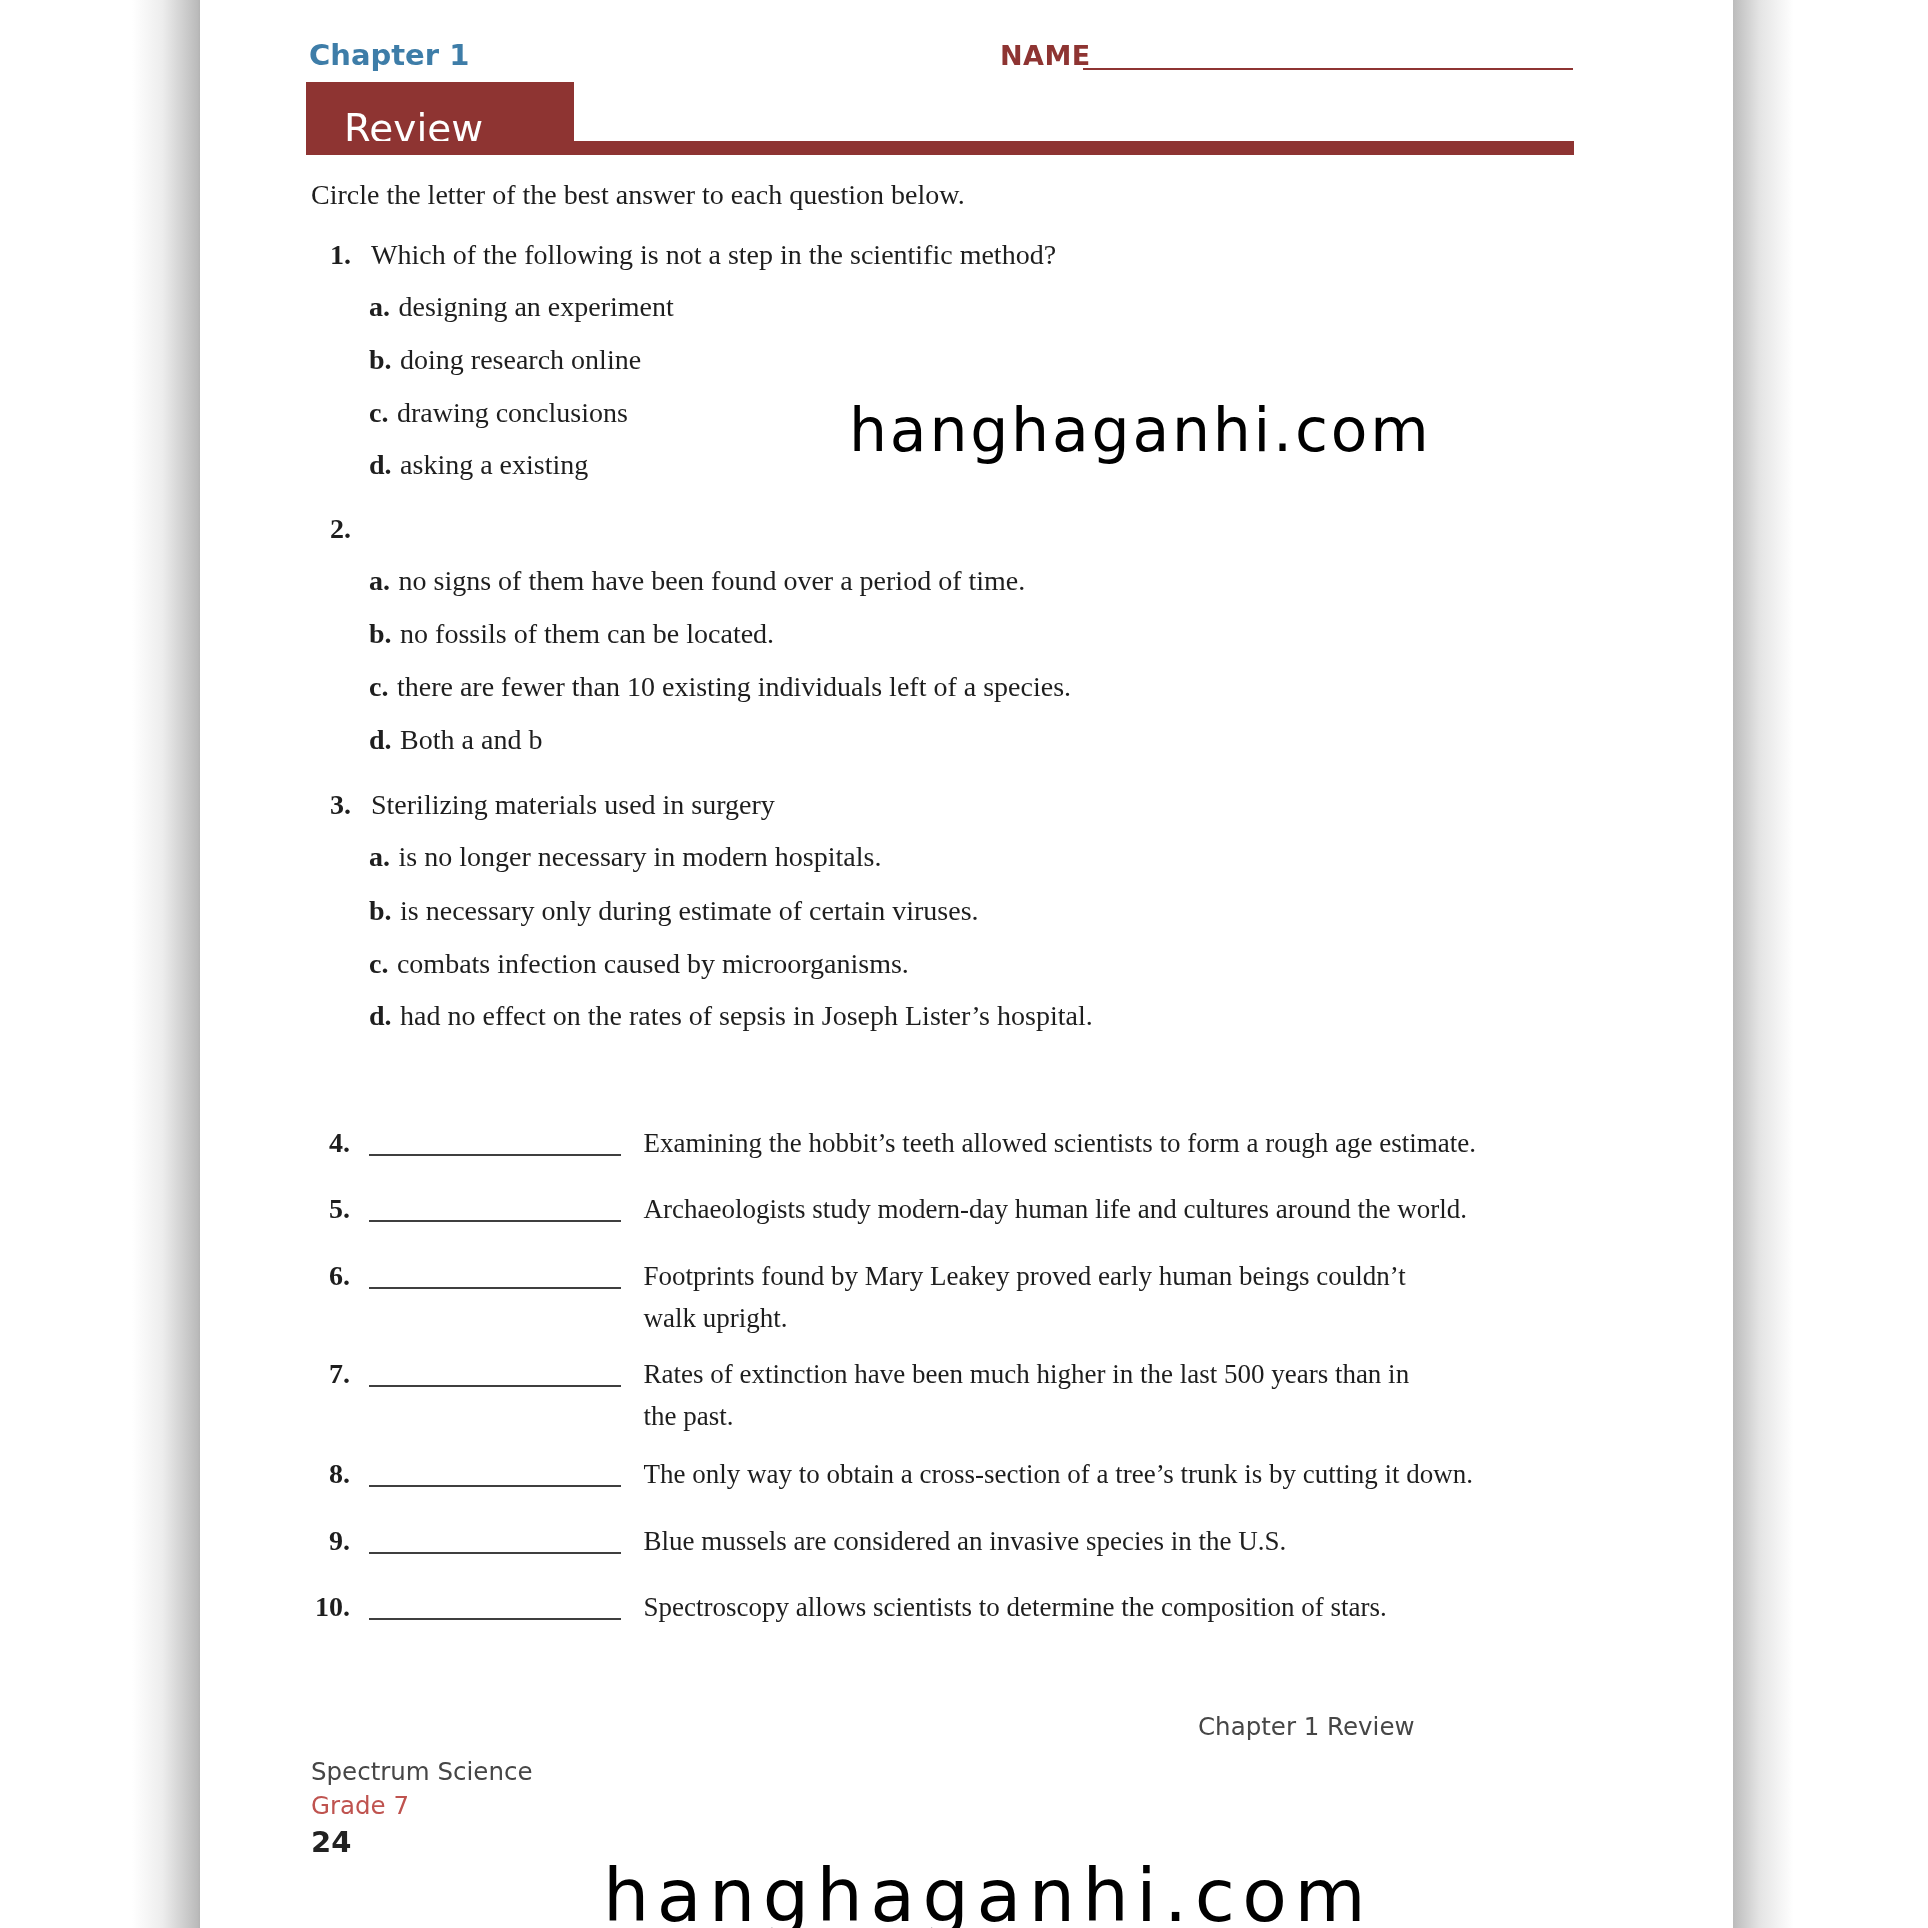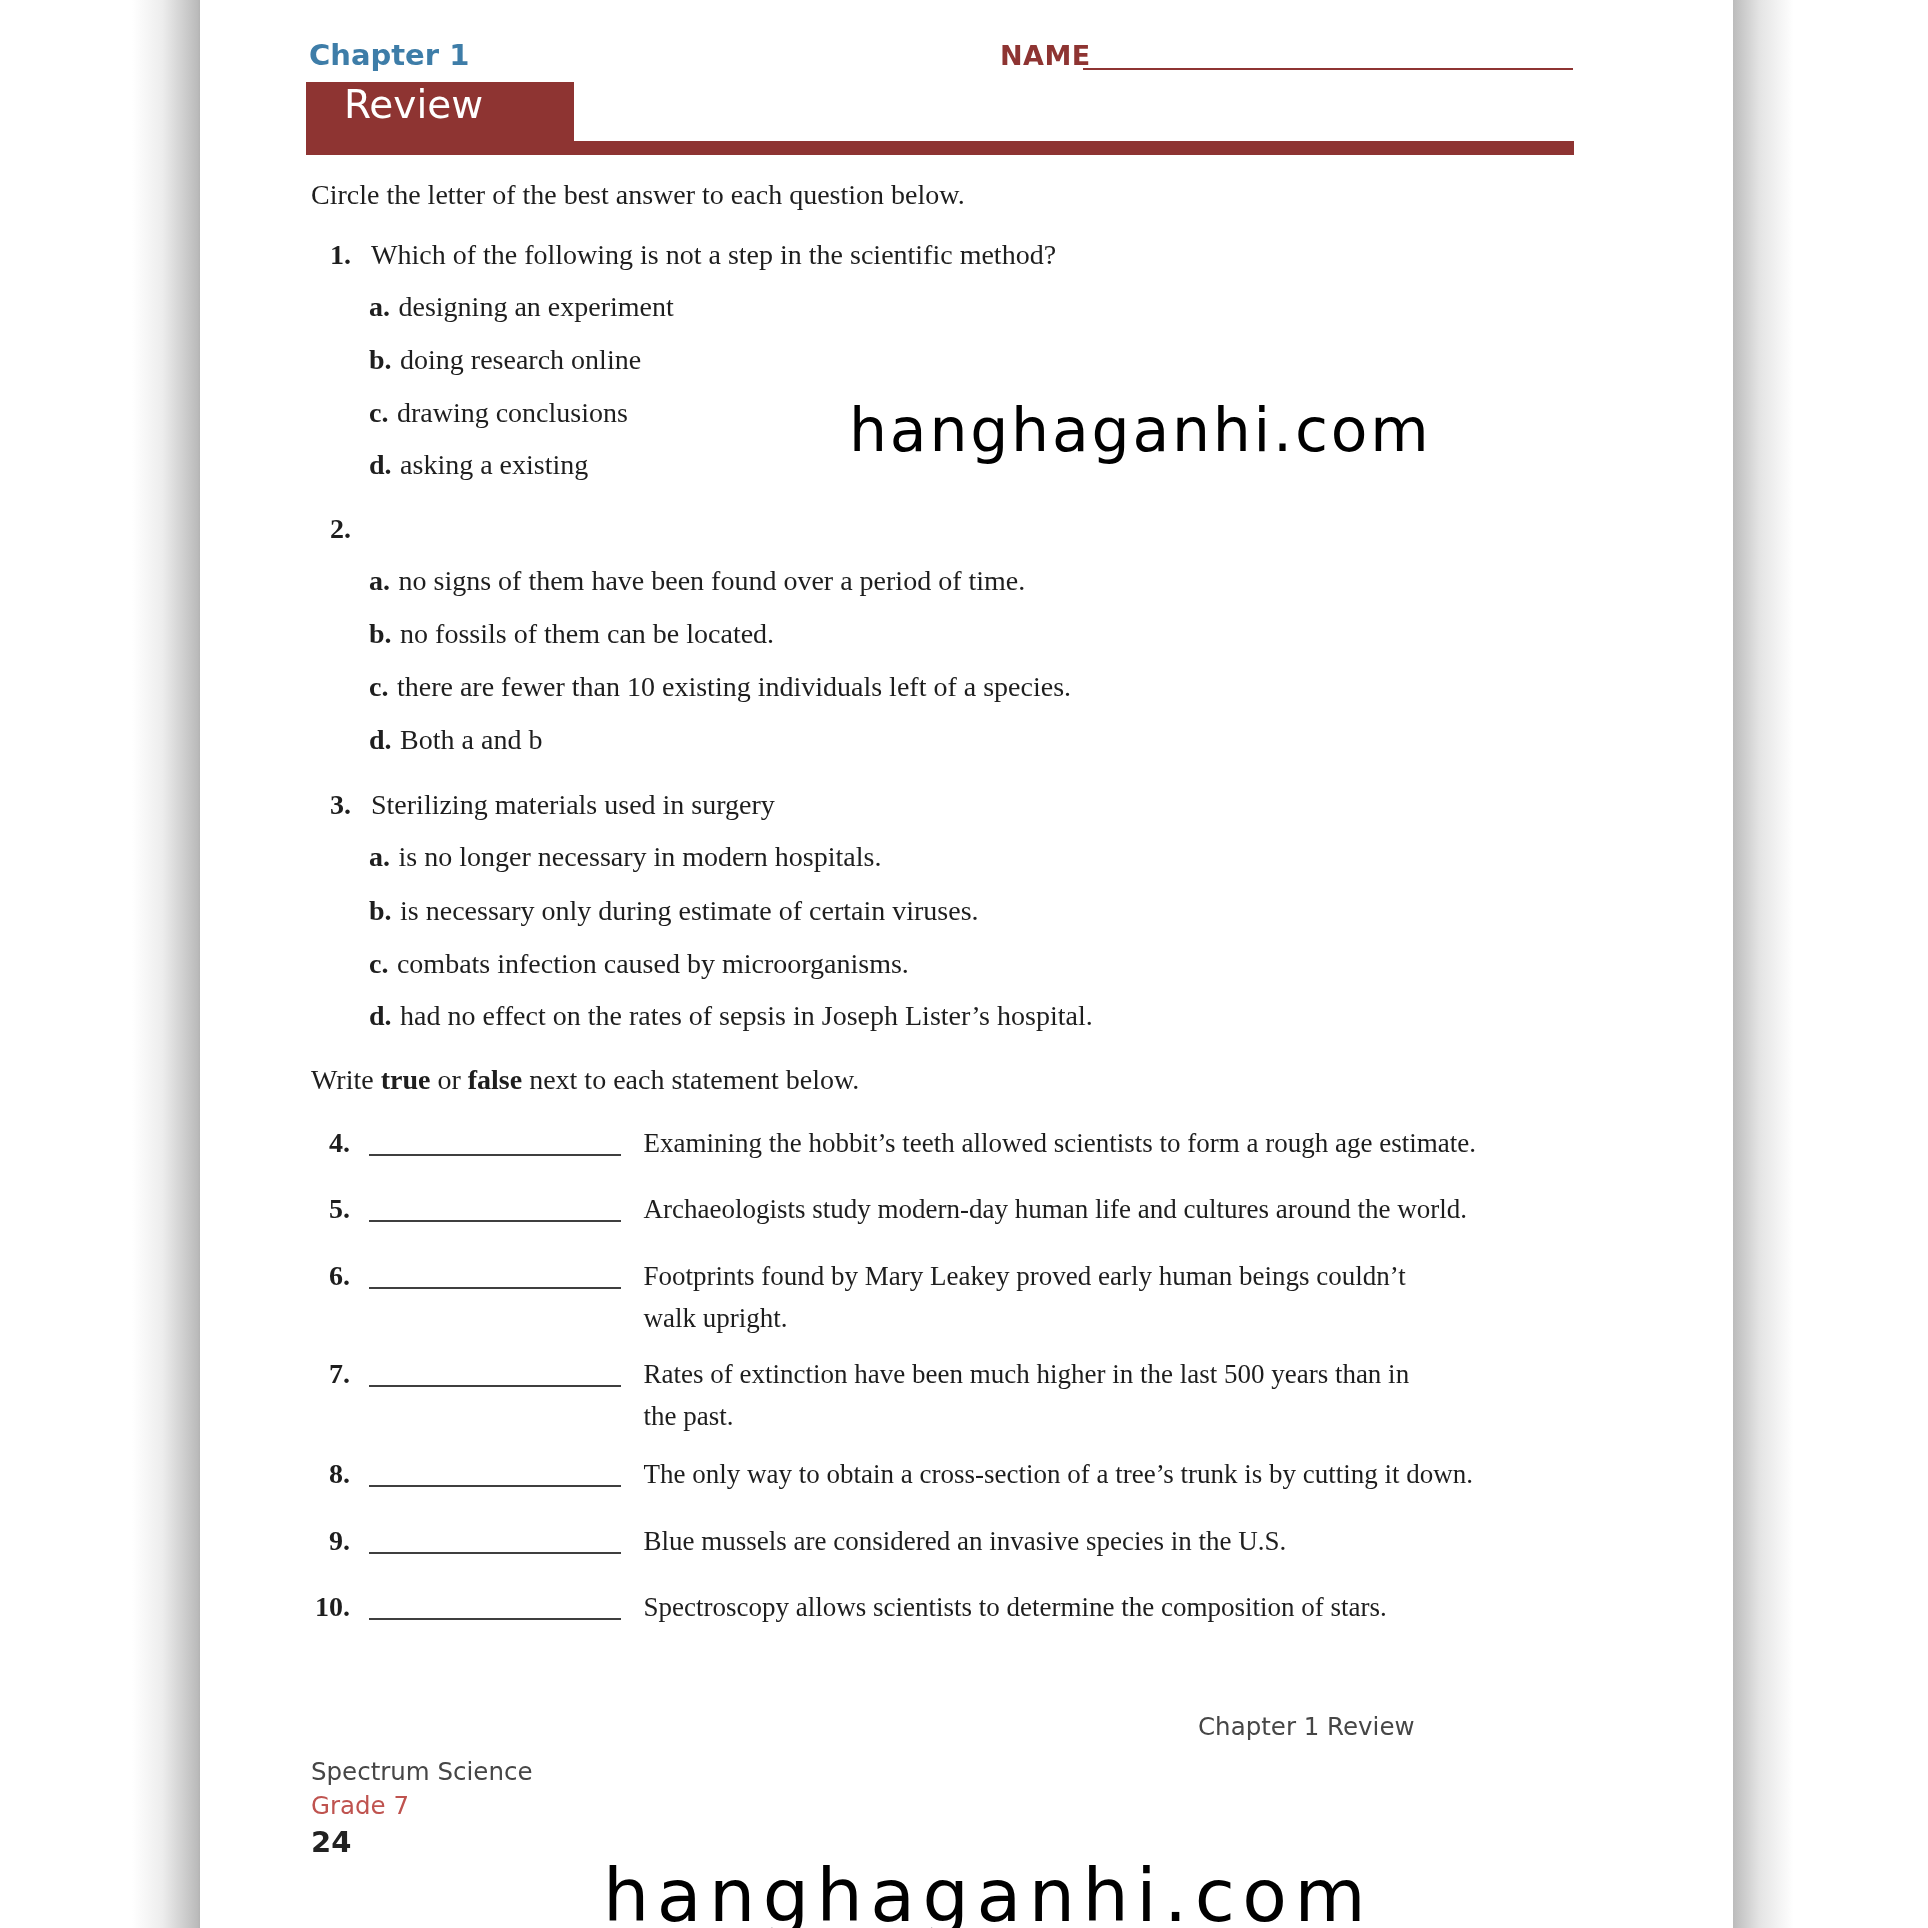--- a/index.html
+++ b/index.html
@@ -12,21 +12,21 @@
     background:linear-gradient(90deg, rgba(105,105,105,0.45) 0%, rgba(105,105,105,0.18) 40%, rgba(255,255,255,0) 92%);}
 
   .abs{position:absolute;}
   
   .chapter-label{left:309px;top:38px;font-family:"DejaVu Sans",sans-serif;font-weight:bold;
     font-size:29px;color:#3e7da8;}
   .name-label{left:1000px;top:40px;font-family:"DejaVu Sans",sans-serif;font-weight:bold;
     font-size:27px;color:#8e3432;letter-spacing:0.5px;}
   .name-line{left:1083px;top:68px;width:490px;height:0;border-bottom:2.8px solid #8e3432;}
   .review-box{left:306px;top:82px;width:268px;height:69px;background:#8e3432;
-    display:flex;align-items:flex-start;}
+    display:flex;align-items:flex-end;}
   .review-box span{padding-left:38px;font-family:"DejaVu Sans",sans-serif;font-size:39px;color:#ffffff;}
   .title-bar{left:306px;top:141px;width:1268px;height:14px;background:#8e3432;}
 
   
   .instr{left:311px;font-size:28px;line-height:42px;}
   .mc-q{left:311px;display:flex;font-size:28px;line-height:42px;}
   .q-num{width:40px;text-align:right;font-weight:bold;flex:none;}
   .q-gap{width:20px;flex:none;}
   .mc-opt{left:369px;display:flex;font-size:28px;line-height:42px;}
   .opt-letter{font-weight:bold;margin-right:8.5px;flex:none;}
@@ -126,23 +126,20 @@
   </div>
   <div class="abs mc-opt" style="top:943px">
     <span class="opt-letter">c.</span>
     <span>combats infection caused by microorganisms.</span>
   </div>
   <div class="abs mc-opt" style="top:995px">
     <span class="opt-letter">d.</span>
     <span>had no effect on the rates of sepsis in Joseph Lister’s hospital.</span>
   </div>
 
-  <div class="abs instr" style="top:1059px">
-    <span>Write </span><span class="bold">true</span><span> or </span><span class="bold">false</span><span> next to each statement below.</span>
-  </div>
 
   <div class="abs tf-row" style="top:1122px">
     <span class="tf-num">4.</span>
     <span class="tf-blank"></span>
     <span class="tf-text">Examining the hobbit’s teeth allowed scientists to form a rough age estimate.</span>
   </div>
   <div class="abs tf-row" style="top:1188px">
     <span class="tf-num">5.</span>
     <span class="tf-blank"></span>
     <span class="tf-text">Archaeologists study modern-day human life and cultures around the world.</span>

